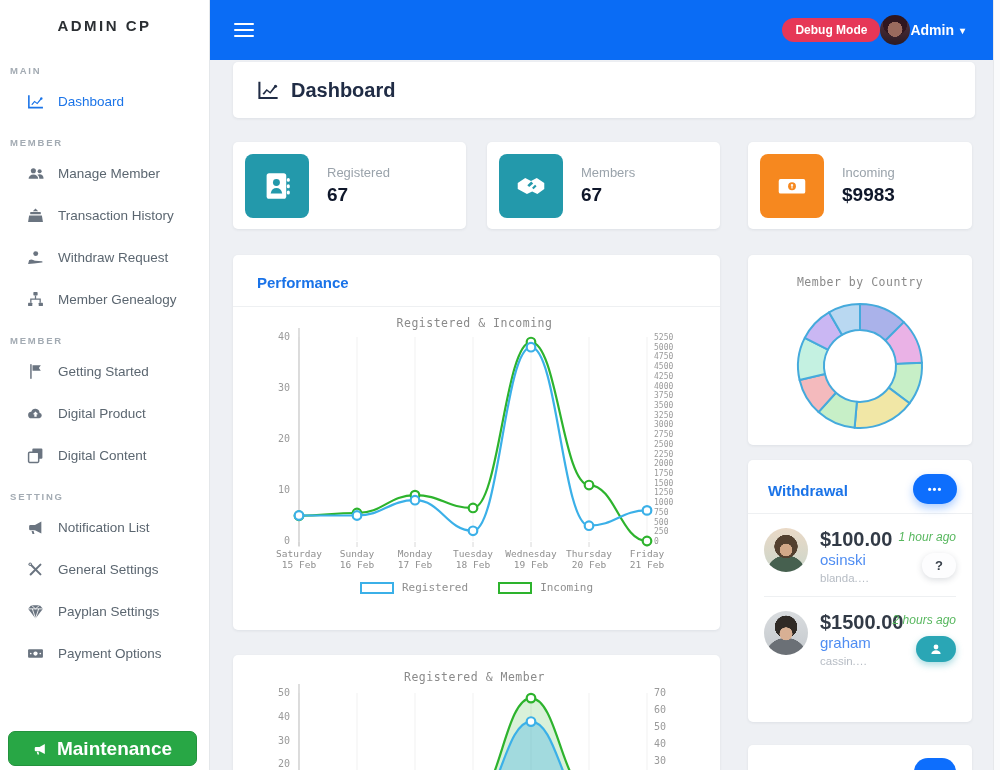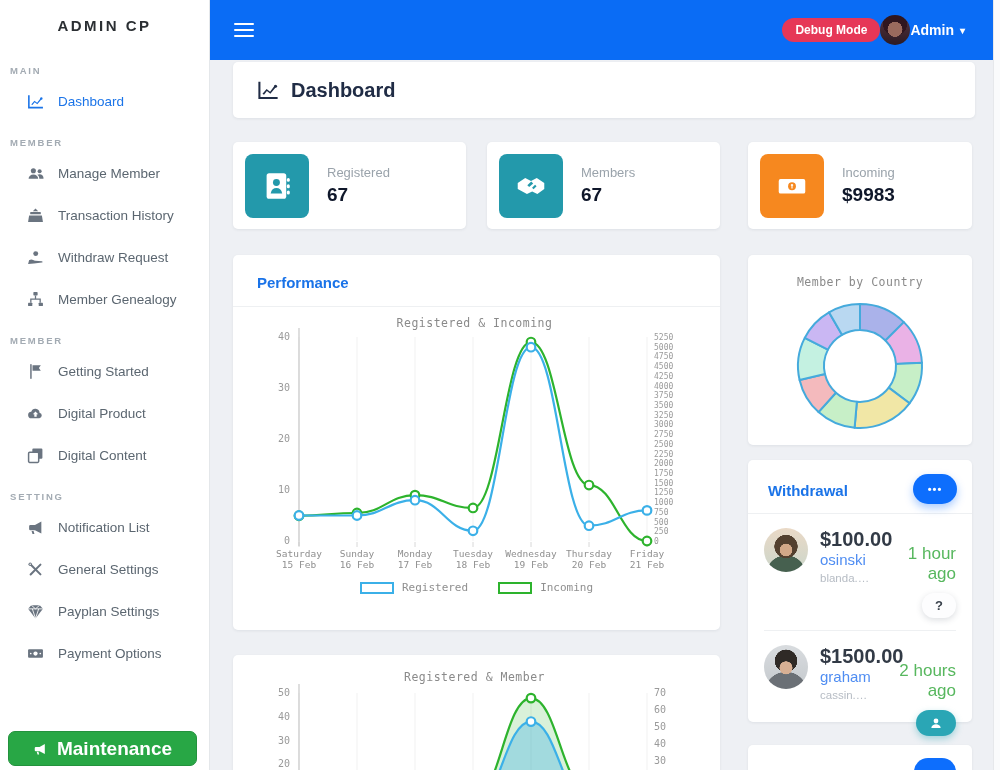--- a/index.html
+++ b/index.html
@@ -101,21 +101,21 @@
       radial-gradient(circle at 50% 52%, #d8b094 0 20%, transparent 21%),
       radial-gradient(circle at 50% 36%, #2f2a26 0 31%, transparent 32%),
       radial-gradient(circle at 50% 110%, #6b7076 0 40%, transparent 41%),
       linear-gradient(#d9dcdf,#c4c9cd); }
   .w-info { flex:1; min-width:0; }
   .w-amount { font-size:20px; font-weight:700; color:#323a46; }
   .w-name { font-size:15px; color:#4f8df2; margin-top:0; cursor:pointer; }
   .w-email { font-size:11.5px; color:#b6bcc4; margin-top:4px; white-space:nowrap;
              overflow:hidden; text-overflow:ellipsis; }
   .w-right { width:74px; flex:none; text-align:right; }
-  .w-time { font-size:17px; color:#57b75e; margin-top:16px; }
+  .w-time { font-size:12px; color:#57b75e; margin-top:2px;font-style:italic; }
   .q-badge { display:inline-flex; align-items:center; justify-content:center; width:34px; height:25px;
              margin-top:9px; border-radius:12px; background:#fdfdfe; box-shadow:0 2px 6px rgba(60,70,90,.18);
              font-size:13px; font-weight:700; color:#3a424c; cursor:pointer; }
   .user-pill { display:inline-flex; align-items:center; justify-content:center; width:40px; height:26px;
                margin-top:9px; border-radius:13px; background:#2aa6b5; cursor:pointer;
                box-shadow:0 3px 7px rgba(42,166,181,.4); }
   .user-pill svg { width:12px; height:12px; }
   .entry-divider { height:1px; background:#eef0f2; margin:0 16px; }
 
   .bottom-chart-card { left:23px; top:655px; width:487px; height:280px; }

